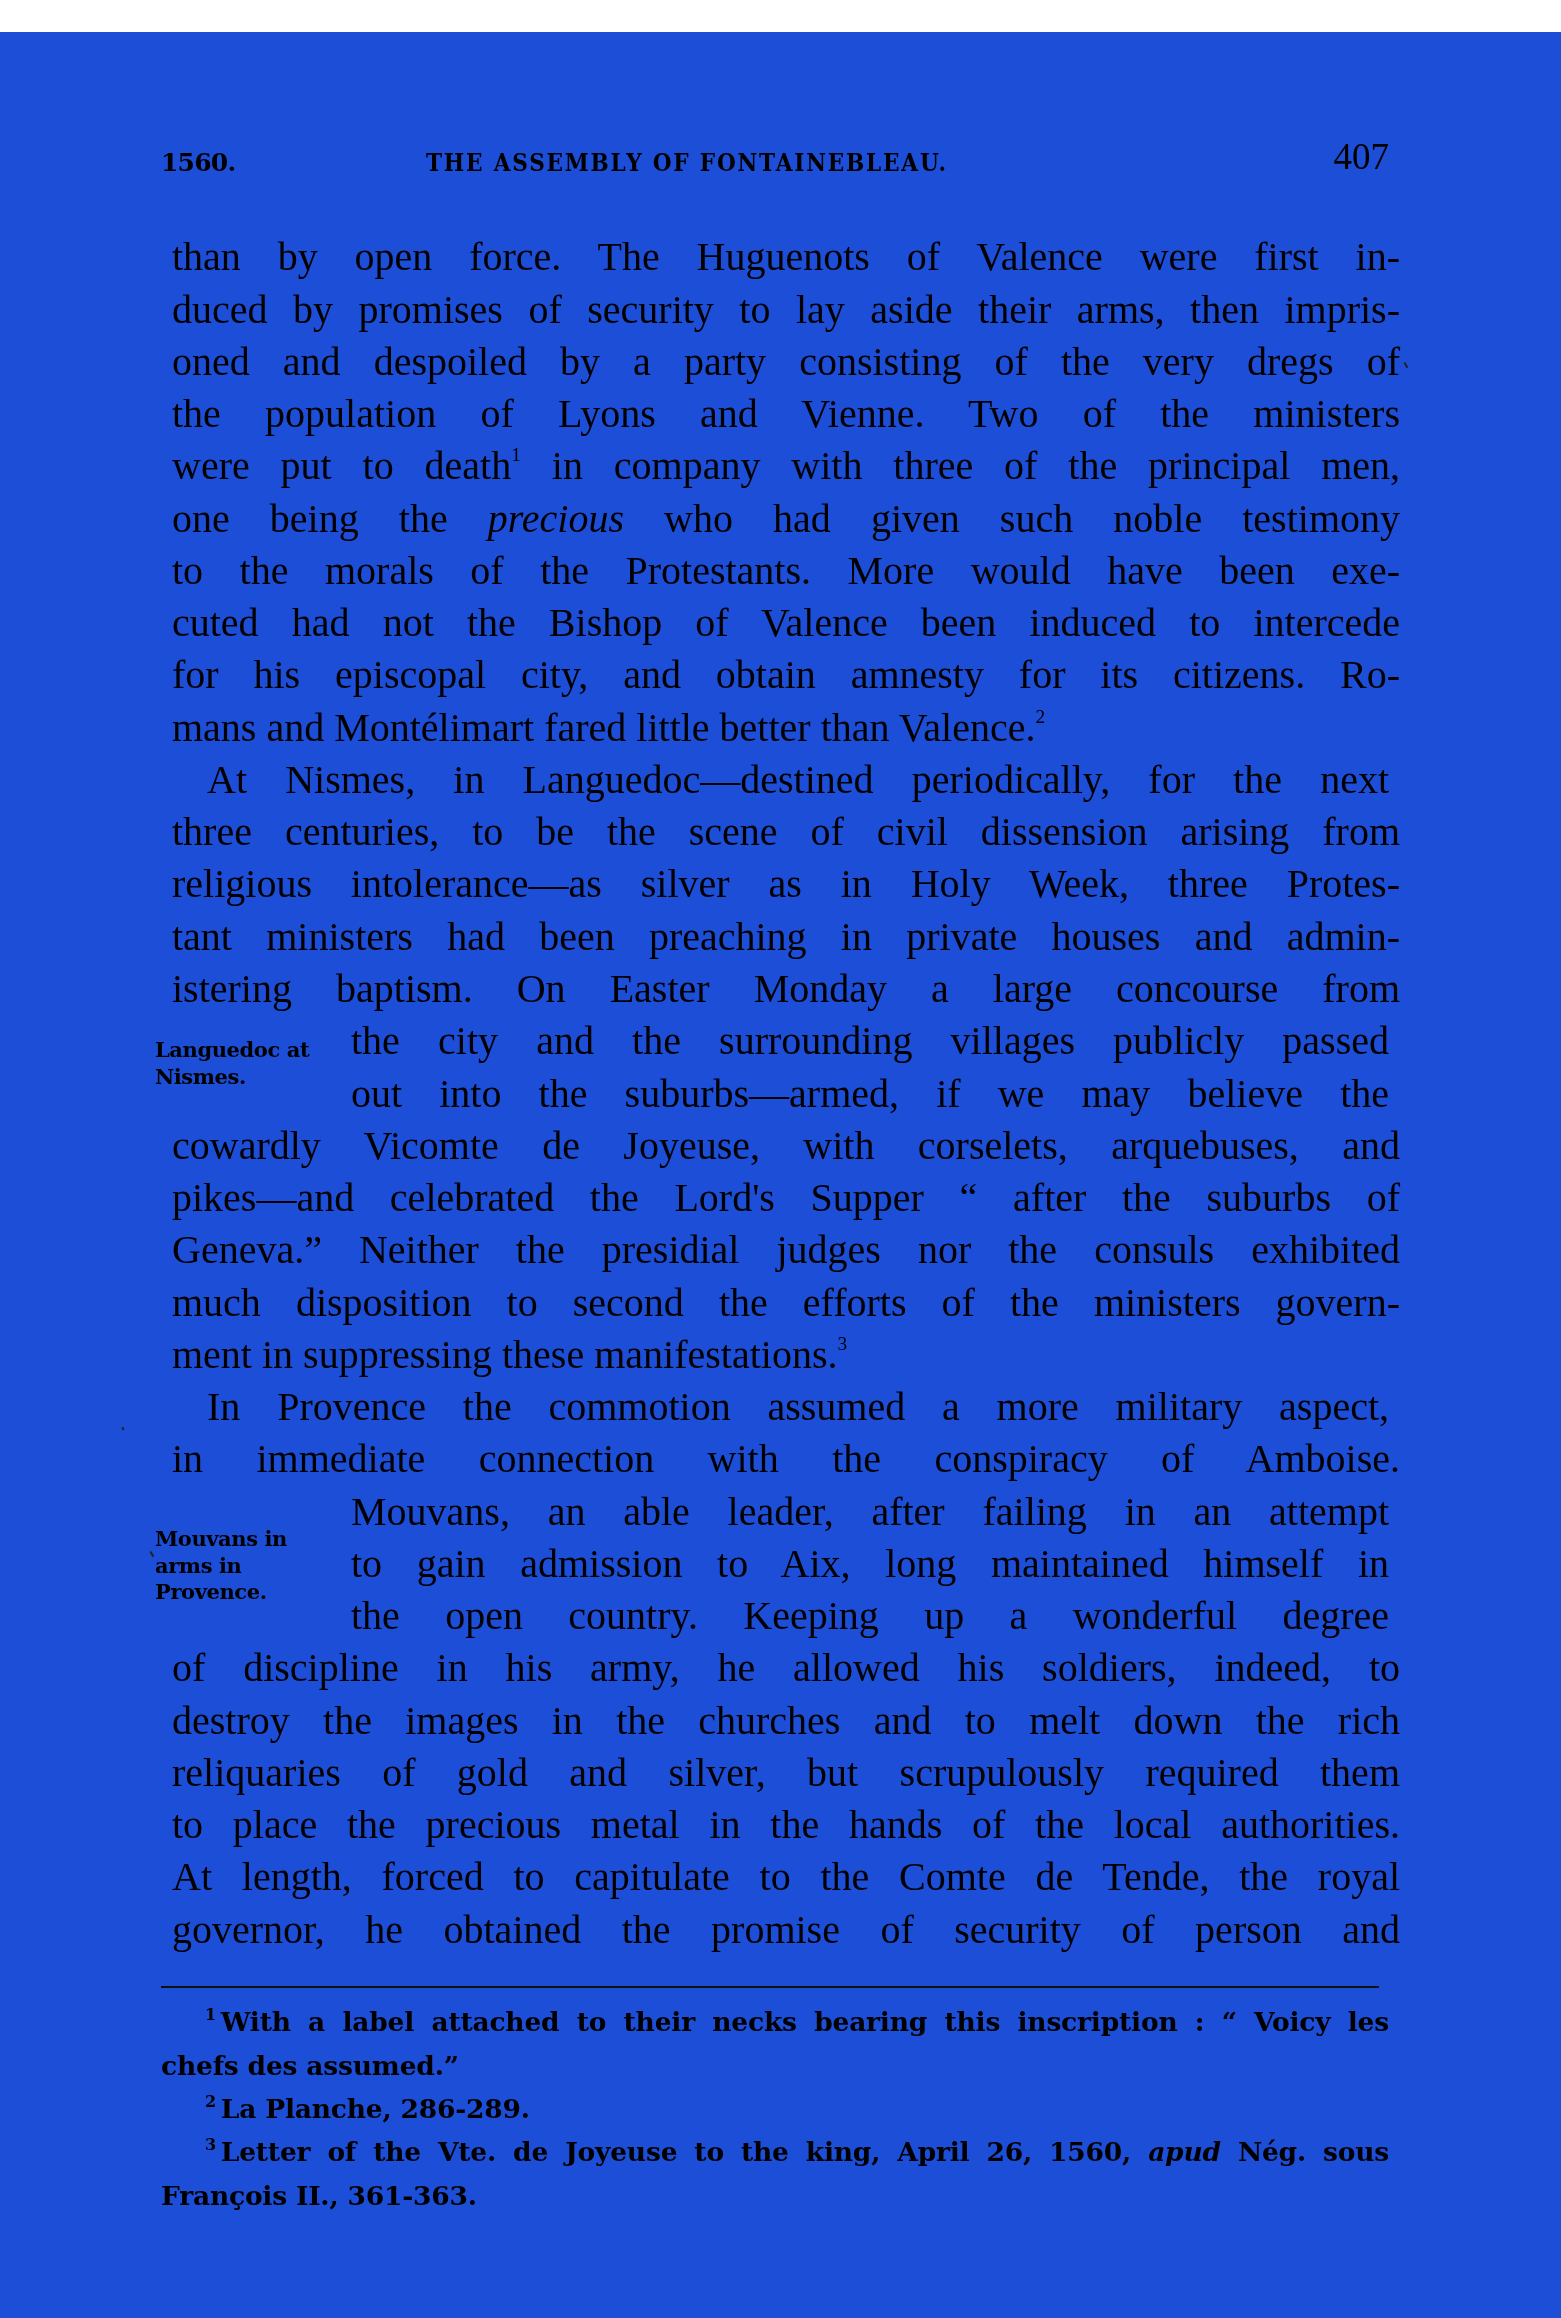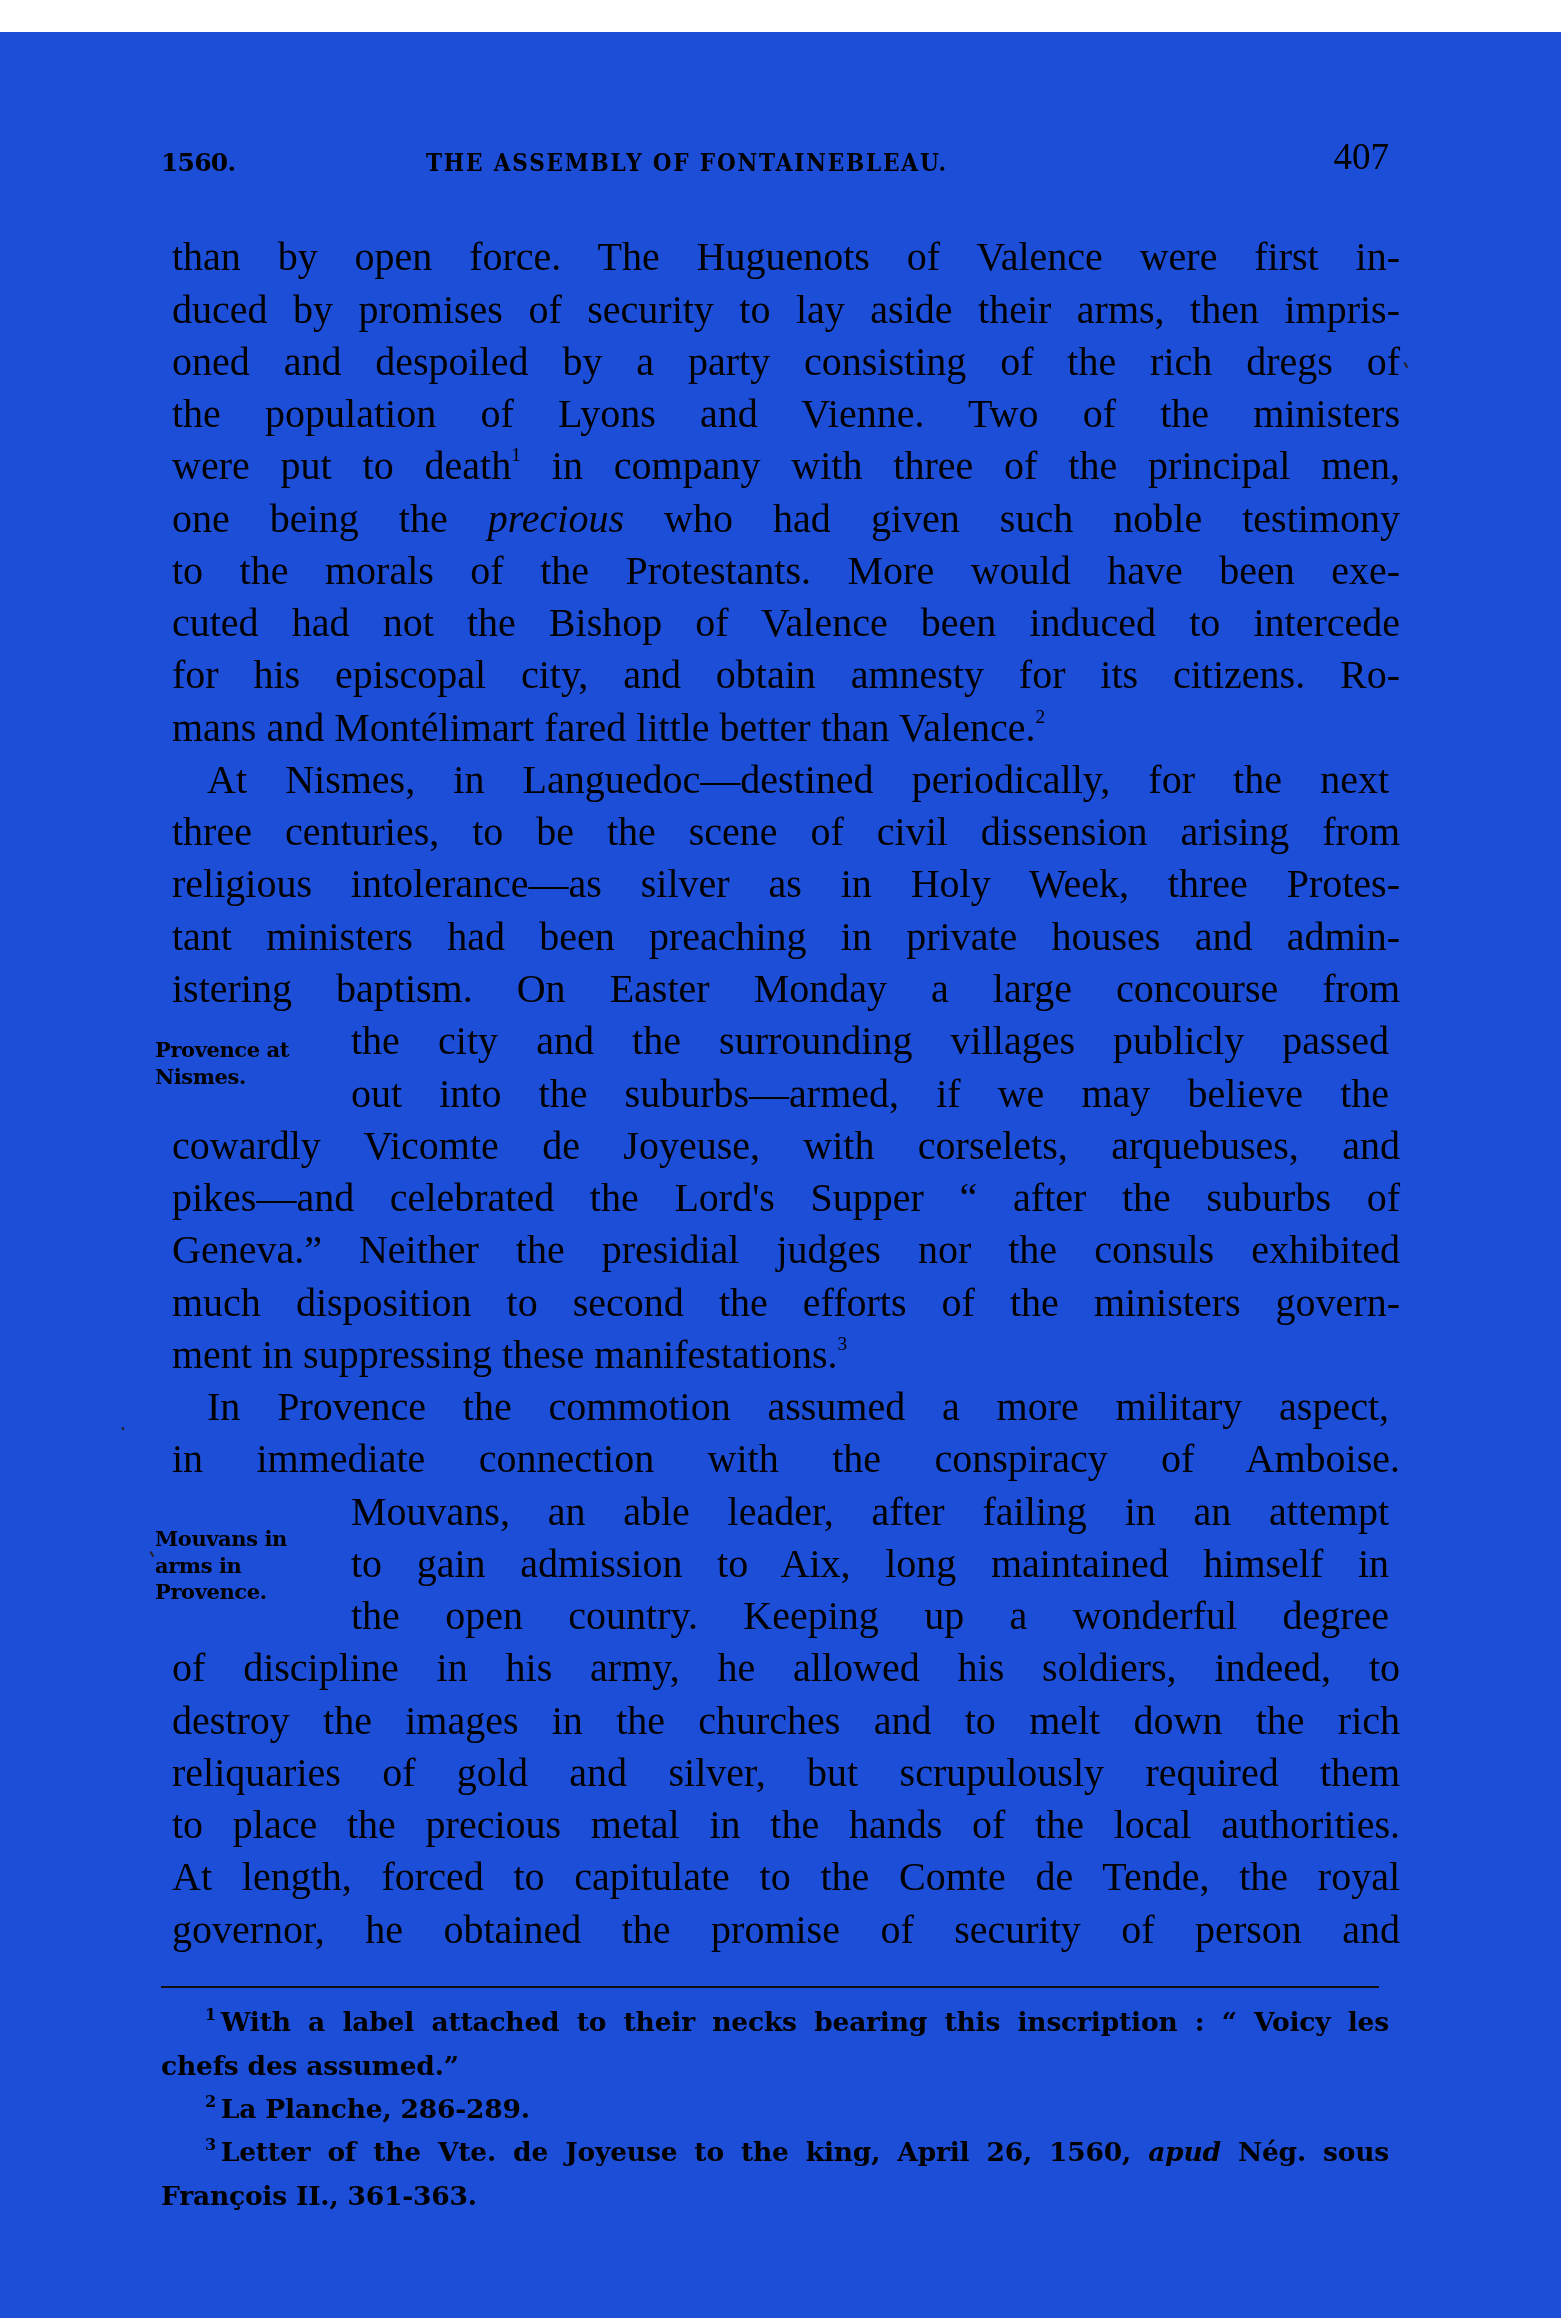--- a/index.html
+++ b/index.html
@@ -42,21 +42,21 @@
 
   <div class="running-head">
     <span class="rh-year">1560.</span>
     <span class="rh-title">THE ASSEMBLY OF FONTAINEBLEAU.</span>
     <span class="rh-page">407</span>
   </div>
 
   <div class="body-text" id="body-text">
       <div class="line" style="top: 199px;">than by open force.  The Huguenots of Valence were first in-</div>
       <div class="line" style="top: 252px;">duced by promises of security to lay aside their arms, then impris-</div>
-      <div class="line" style="top: 304px;">oned and despoiled by a party consisting of the rich dregs of</div>
+      <div class="line" style="top: 304px;">oned and despoiled by a party consisting of the very dregs of</div>
       <div class="line" style="top: 356px;">the population of Lyons and Vienne.  Two of the ministers</div>
       <div class="line" style="top: 408px;">were put to death<span class="sup">1</span> in company with three of the principal men,</div>
       <div class="line" style="top: 461px;">one being the <span style="font-style: italic;">precious</span> who had given such noble testimony</div>
       <div class="line" style="top: 513px;">to the morals of the Protestants.  More would have been exe-</div>
       <div class="line" style="top: 565px;">cuted had not the Bishop of Valence been induced to intercede</div>
       <div class="line" style="top: 617px;">for his episcopal city, and obtain amnesty for its citizens.  Ro-</div>
       <div class="line last" style="top: 670px;">mans and Montélimart fared little better than Valence.<span class="sup">2</span></div>
       <div class="line indent" style="top: 722px;">At Nismes, in Languedoc—destined periodically, for the next</div>
       <div class="line" style="top: 774px;">three centuries, to be the scene of civil dissension arising from</div>
       <div class="line" style="top: 826px;">religious intolerance—as silver as in Holy Week, three Protes-</div>
@@ -76,21 +76,21 @@
       <div class="line narrow" style="top: 1558px;">the open country.  Keeping up a wonderful degree</div>
       <div class="line" style="top: 1610px;">of discipline in his army, he allowed his soldiers, indeed, to</div>
       <div class="line" style="top: 1663px;">destroy the images in the churches and to melt down the rich</div>
       <div class="line" style="top: 1715px;">reliquaries of gold and silver, but scrupulously required them</div>
       <div class="line" style="top: 1767px;">to place the precious metal in the hands of the local authorities.</div>
       <div class="line" style="top: 1819px;">At length, forced to capitulate to the Comte de Tende, the royal</div>
       <div class="line" style="top: 1872px;">governor, he obtained the promise of security of person and</div>
     </div>
 
   <div class="side-note" id="side-note-0" style="top: 1005px;">
-      <span style="display: block;">Provence at</span>
+      <span style="display: block;">Languedoc at</span>
       <span style="display: block;">Nismes.</span>
     </div>
   <div class="side-note" id="side-note-1" style="top: 1494px;">
       <span style="display: block;">Mouvans in</span>
       <span style="display: block;">arms in</span>
       <span style="display: block;">Provence.</span>
     </div>
 
   <div class="fn-rule"></div>
   <div id="footnotes">

